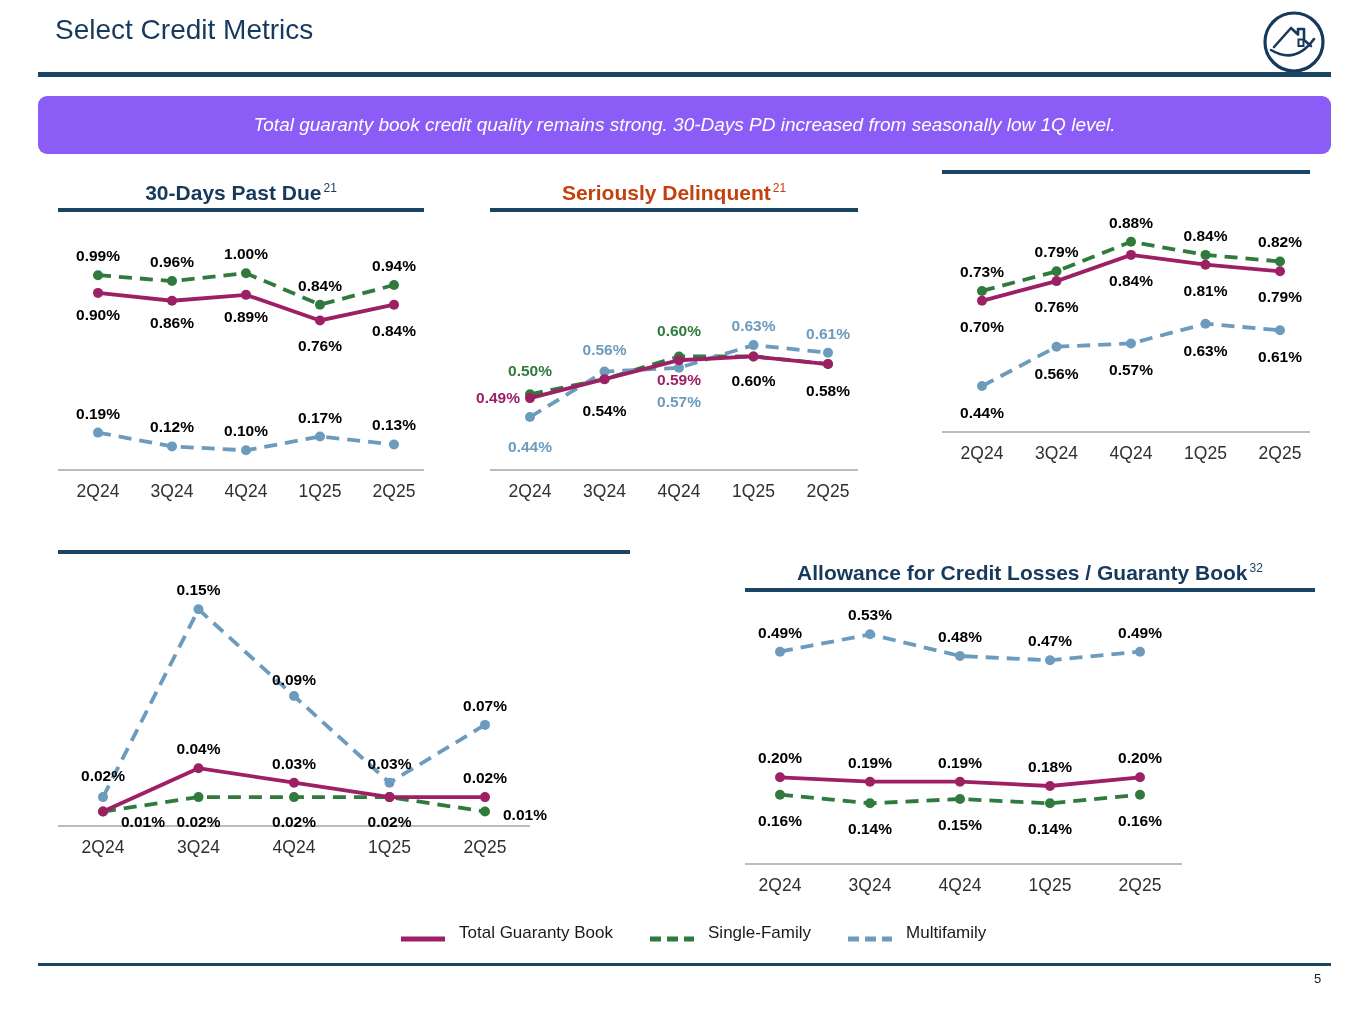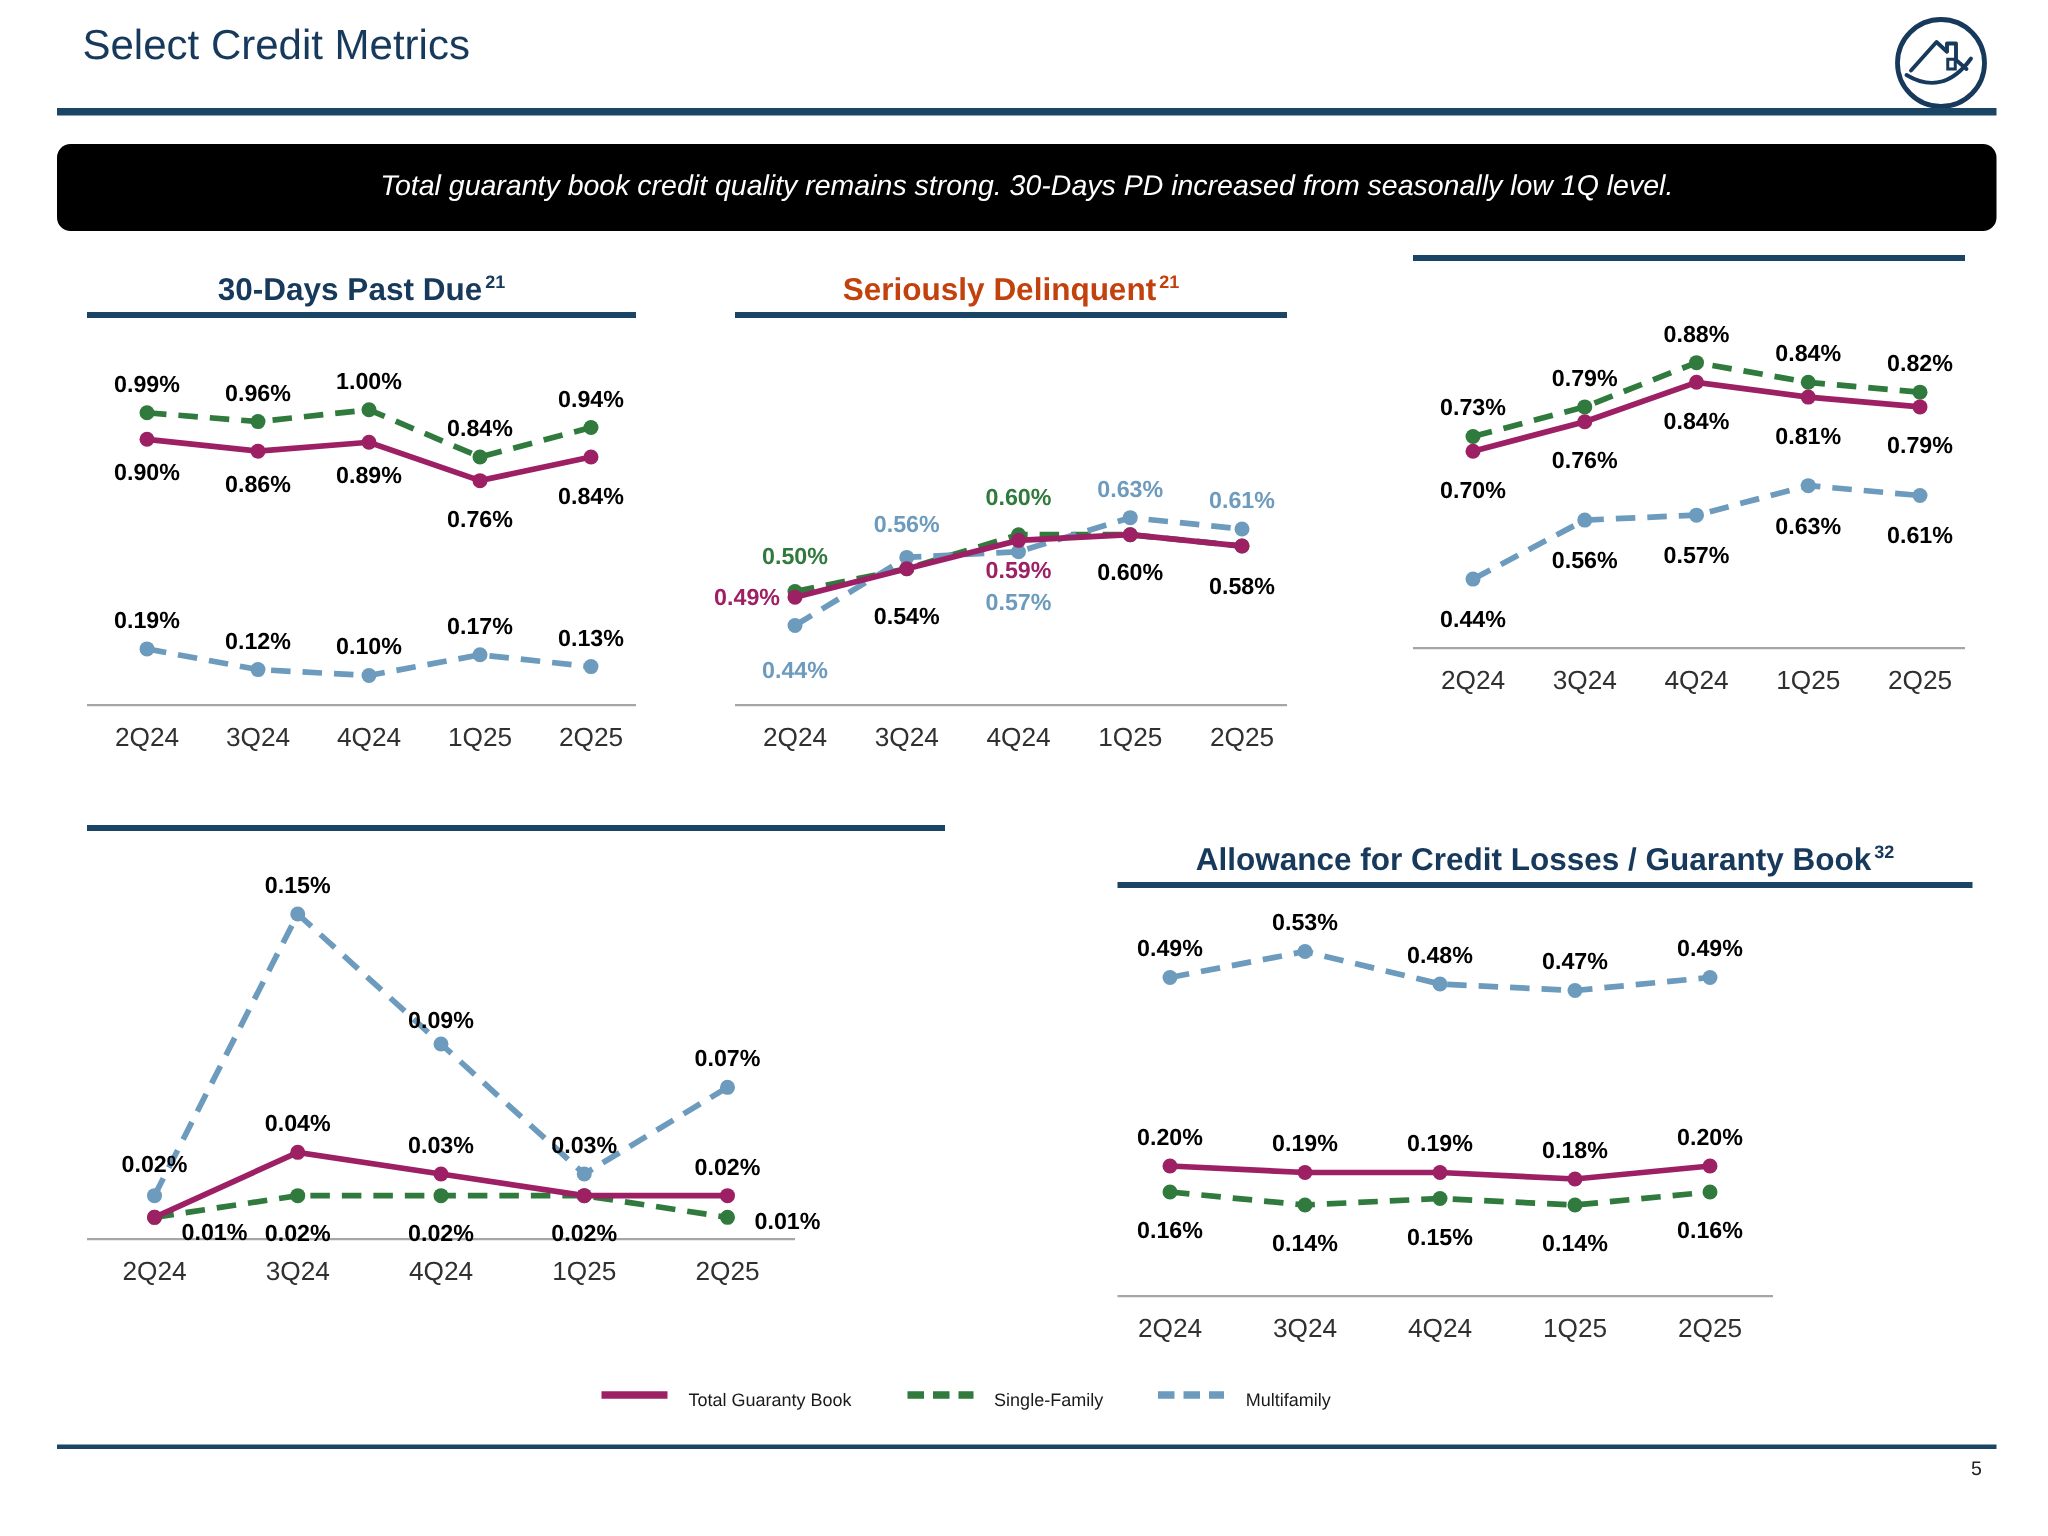--- a/index.html
+++ b/index.html
@@ -13,45 +13,45 @@
   #banner{
     left:38px;top:96px;width:1293px;height:58px;border-radius:9px;background:#9D2064;
     display:flex;align-items:center;justify-content:center;
     color:#ffffff;font-style:italic;font-size:19px;white-space:nowrap;
   }
   .chart{position:absolute}
   .chart-title{
     text-align:center;font-size:21px;font-weight:bold;color:#17395C;
     height:38px;line-height:36px;white-space:nowrap;
   }
-  .chart-title sup{font-size:12px;margin-left:2px;font-weight:bold}
+  .chart-title sup{font-size:12px;margin-left:2px;font-weight:normal}
   .chart-rule{height:4px;background:#1B4565}
   svg.plot{display:block;overflow:visible}
   #legend{left:400px;top:918px;display:flex;align-items:center;gap:36px;height:30px}
-  .legend-item{display:flex;align-items:flex-start;gap:13px;font-size:12px;color:#1a1a1a;white-space:nowrap}
+  .legend-item{display:flex;align-items:flex-end;gap:13px;font-size:17px;color:#1a1a1a;white-space:nowrap}
   .legend-item svg{display:block}
   #footer-rule{left:38px;top:963px;width:1293px;height:2.5px;background:#1B4565}
   #page-number{left:1314px;top:971px;font-size:13px;color:#222222}
   #logo{left:1261px;top:9px}
 </style>
 </head>
 <body>
 
 <div class="abs" id="main-title" style="color: rgb(23, 57, 92);">Select Credit Metrics</div>
 
 <svg class="abs" id="logo" width="66" height="66" viewBox="0 0 66 66">
   <circle cx="33" cy="33" r="29" fill="none" stroke="#17395C" stroke-width="3.2"></circle>
   <path d="M13 38 L30 19 L37 25.5 L37 20 L43 20 L43 31 L50 37" fill="none" stroke="#17395C" stroke-width="2.6" stroke-linejoin="round" stroke-linecap="round"></path>
   <rect x="37.5" y="30.5" width="5" height="6.5" fill="none" stroke="#17395C" stroke-width="2"></rect>
   <path d="M10 41 C 25 50, 40 48, 53 30" fill="none" stroke="#17395C" stroke-width="2.6" stroke-linecap="round"></path>
 </svg>
 
 <div class="abs" id="header-rule" style="background: rgb(27, 69, 101);"></div>
 
-<div class="abs" id="banner" style="background: #000000;">
+<div class="abs" id="banner" style="background: #8b5cf6;">
   <span>Total guaranty book credit quality remains strong. 30-Days PD increased from seasonally low 1Q level.</span>
 </div>
 
 <div class="chart" style="left:58px;top:170px;width:366px">
   <div class="chart-title" style="color: rgb(23, 57, 92);"><span>30-Days Past Due</span><sup>21</sup></div>
   <div class="chart-rule" style="background: rgb(27, 69, 101);"></div>
   <svg class="plot" width="366" height="288">
       <line x1="0" y1="258" x2="366" y2="258" stroke="#A6A6A6" stroke-width="1.5"></line>
       <text x="40" y="285" text-anchor="middle" font-size="17.5" fill="#303030">2Q24</text>
       <text x="114" y="285" text-anchor="middle" font-size="17.5" fill="#303030">3Q24</text>

